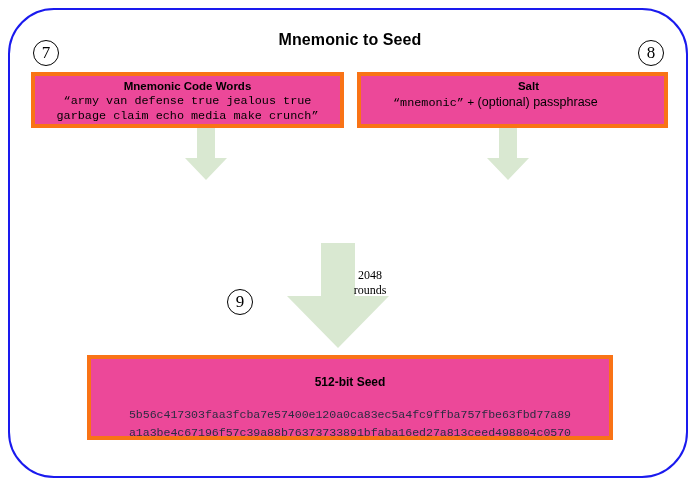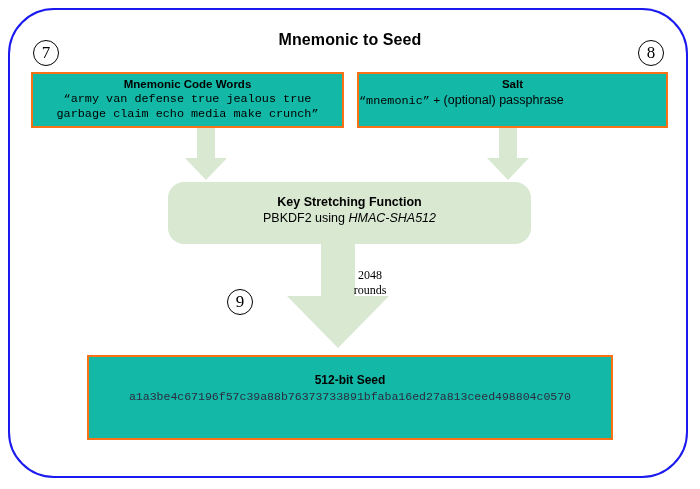--- a/index.html
+++ b/index.html
@@ -60,22 +60,22 @@
     background: #ffffff;
   }
   #step-7 { left: 33px;  top: 40px; }
   #step-8 { left: 638px; top: 40px; }
   #step-9 { left: 227px; top: 289px; }
 
   
   .blue-box {
     position: absolute;
     box-sizing: border-box;
-    background: #14b8a6;
-    border: 2px solid #f97316;
+    background: #ec4899;
+    border: 4px solid #f97316;
   }
   .box-heading {
     text-align: center;
     font-size: 11.5px;
     font-weight: bold;
     line-height: 15px;
     padding-top: 3px;
   }
   .mono-line {
     font-family: "Liberation Mono", monospace;
@@ -89,20 +89,21 @@
     left: 31px;
     top: 72px;
     width: 313px;
     height: 56px;
   }
   #salt-box {
     left: 357px;
     top: 72px;
     width: 311px;
     height: 56px;
+    padding-left: 32px;
   }
   .salt-line {
     font-size: 12px;
     line-height: 17px;
   }
   .salt-line .mono {
     font-family: "Liberation Mono", monospace;
     font-size: 11.8px;
   }
   .salt-line .sans {
@@ -221,35 +222,30 @@
       <polygon points="13,0 31,0 31,30 43,30 22,52 1,30 13,30" fill="#d9e8d1"></polygon>
     </svg>
   </div>
 
   <div class="small-arrow" id="arrow-salt">
     <svg width="44" height="56" viewBox="0 0 44 56">
       <polygon points="13,0 31,0 31,30 43,30 22,52 1,30 13,30" fill="#d9e8d1"></polygon>
     </svg>
   </div>
 
-  <div id="ksf-box">
-    <div class="ksf-title">Key Stretching Function</div>
-    <div class="ksf-sub">
-      <span>PBKDF2 using </span><span class="alg">HMAC-SHA512</span>
-    </div>
-  </div>
 
   <div id="arrow-big">
     <svg width="110" height="108" viewBox="0 0 110 108">
       <polygon points="38,0 72,0 72,53 106,53 55,105 4,53 38,53" fill="#d9e8d1"></polygon>
     </svg>
   </div>
   <div class="rounds-label">
     <div>2048</div>
     <div>rounds</div>
   </div>
 
   <div class="blue-box" id="seed-box">
     <div class="box-heading">512-bit Seed</div>
+    <div class="seed-hex">5b56c417303faa3fcba7e57400e120a0ca83ec5a4fc9ffba757fbe63fbd77a89</div>
     <div class="seed-hex" style="margin-top:0">a1a3be4c67196f57c39a88b76373733891bfaba16ed27a813ceed498804c0570</div>
   </div>
 
 </div>
 
 </body></html>

